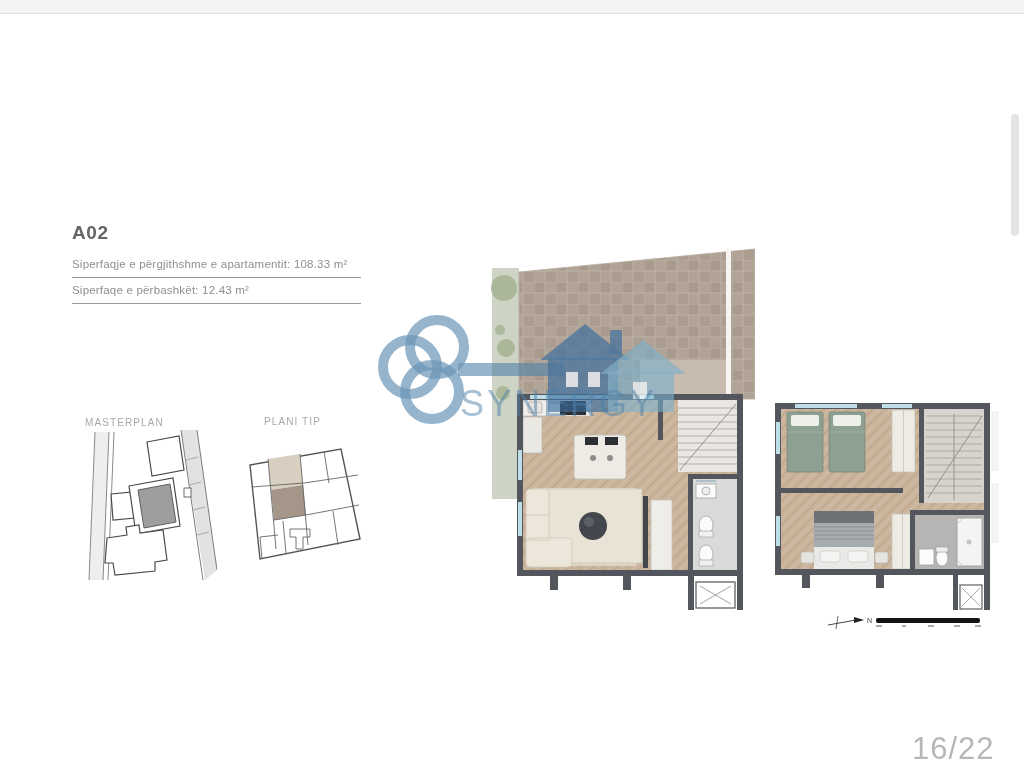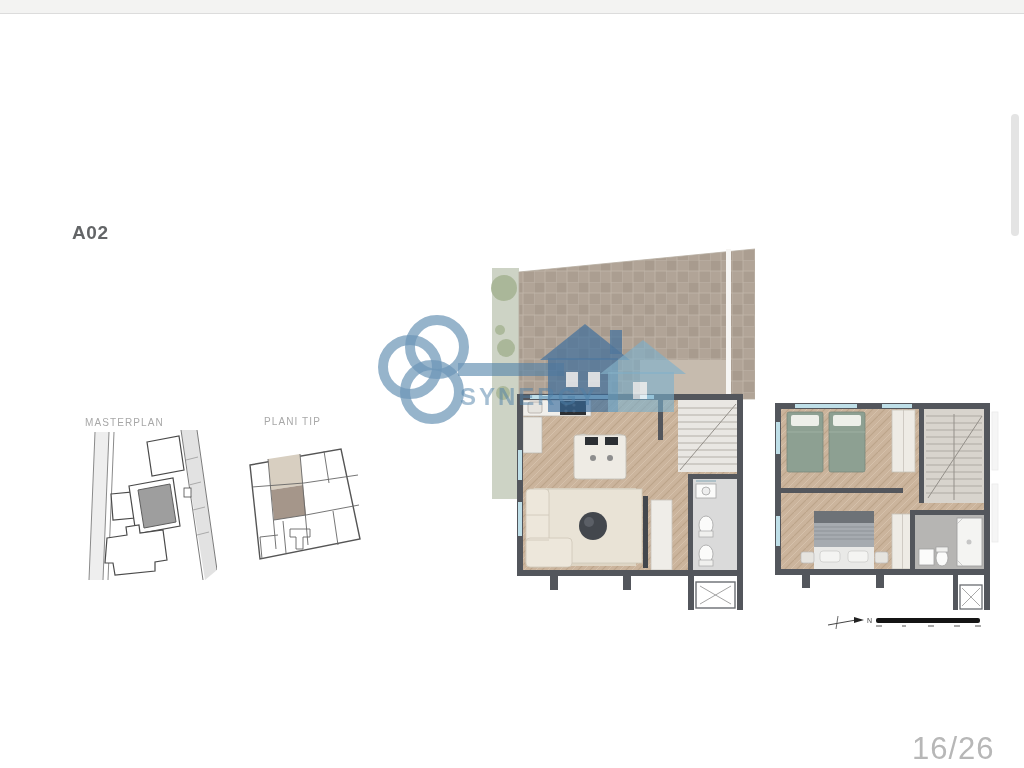--- a/index.html
+++ b/index.html
@@ -16,38 +16,40 @@
   .thumb-label{position:absolute;font-size:10px;color:#a8a8a8;letter-spacing:1.1px;}
   .masterplan-label{left:85px;top:417px;}
   .planitip-label{left:264px;top:416px;}
   .thumb-svg{position:absolute;}
   .mp-svg{left:85px;top:430px;}
   .pt-svg{left:238px;top:441px;}
   .plan{position:absolute;}
   .plan-left{left:490px;top:238px;}
   .plan-right{left:770px;top:392px;}
   .logo-svg{position:absolute;left:378px;top:312px;opacity:.82;}
-  .logo-text{position:absolute;left:460px;top:383px;font-size:24px;font-weight:700;letter-spacing:3px;
+  .logo-text{position:absolute;left:460px;top:383px;font-size:36px;font-weight:400;letter-spacing:3px;
              color:rgba(77,127,168,.5);z-index:6;text-align:center;}
   .scalebar-svg{position:absolute;left:826px;top:609px;}
   .page-number{position:absolute;left:912px;top:731px;font-size:31px;color:#b7b7b7;letter-spacing:1px;}
 </style>
 </head>
 <body>
 
 <div id="stage">
 
   <div class="topbar"></div>
   <div class="scroll-thumb"></div>
 
   <div class="title-block">
     <div class="title-code">A02</div>
   </div>
 
   <div class="areas">
+    <div class="area-row">Siperfaqje e përgjithshme e apartamentit: 108.33 m²</div>
+    <div class="area-row">Siperfaqe e përbashkët: 12.43 m²</div>
   </div>
 
   <div class="thumb-label masterplan-label">MASTERPLAN</div>
   <div class="thumb-label planitip-label">PLANI TIP</div>
 
   <svg class="thumb-svg mp-svg" width="132" height="152" viewBox="0 0 132 152">
     <g>
       <polygon points="10,2 24,2 18,150 4,150" fill="#eeeeee"></polygon>
       <path d="M10 2 L4 150 M24 2 L18 150 M29 2 L23 150" stroke="#8a8a8a" stroke-width="1" fill="none"></path>
       <polygon points="96,0 112,0 132,140 120,150" fill="#e2e2e2"></polygon>
@@ -298,15 +300,15 @@
     <rect x="50" y="9" width="104" height="5" rx="2" fill="#141414"></rect>
     <g fill="#aaaaaa">
       <rect x="50" y="16" width="6" height="2"></rect>
       <rect x="76" y="16" width="4" height="2"></rect>
       <rect x="102" y="16" width="6" height="2"></rect>
       <rect x="128" y="16" width="6" height="2"></rect>
       <rect x="149" y="16" width="6" height="2"></rect>
     </g>
   </svg>
 
-  <div class="page-number">16/26</div>
+  <div class="page-number">16/22</div>
 
 </div>
 
 </body></html>

